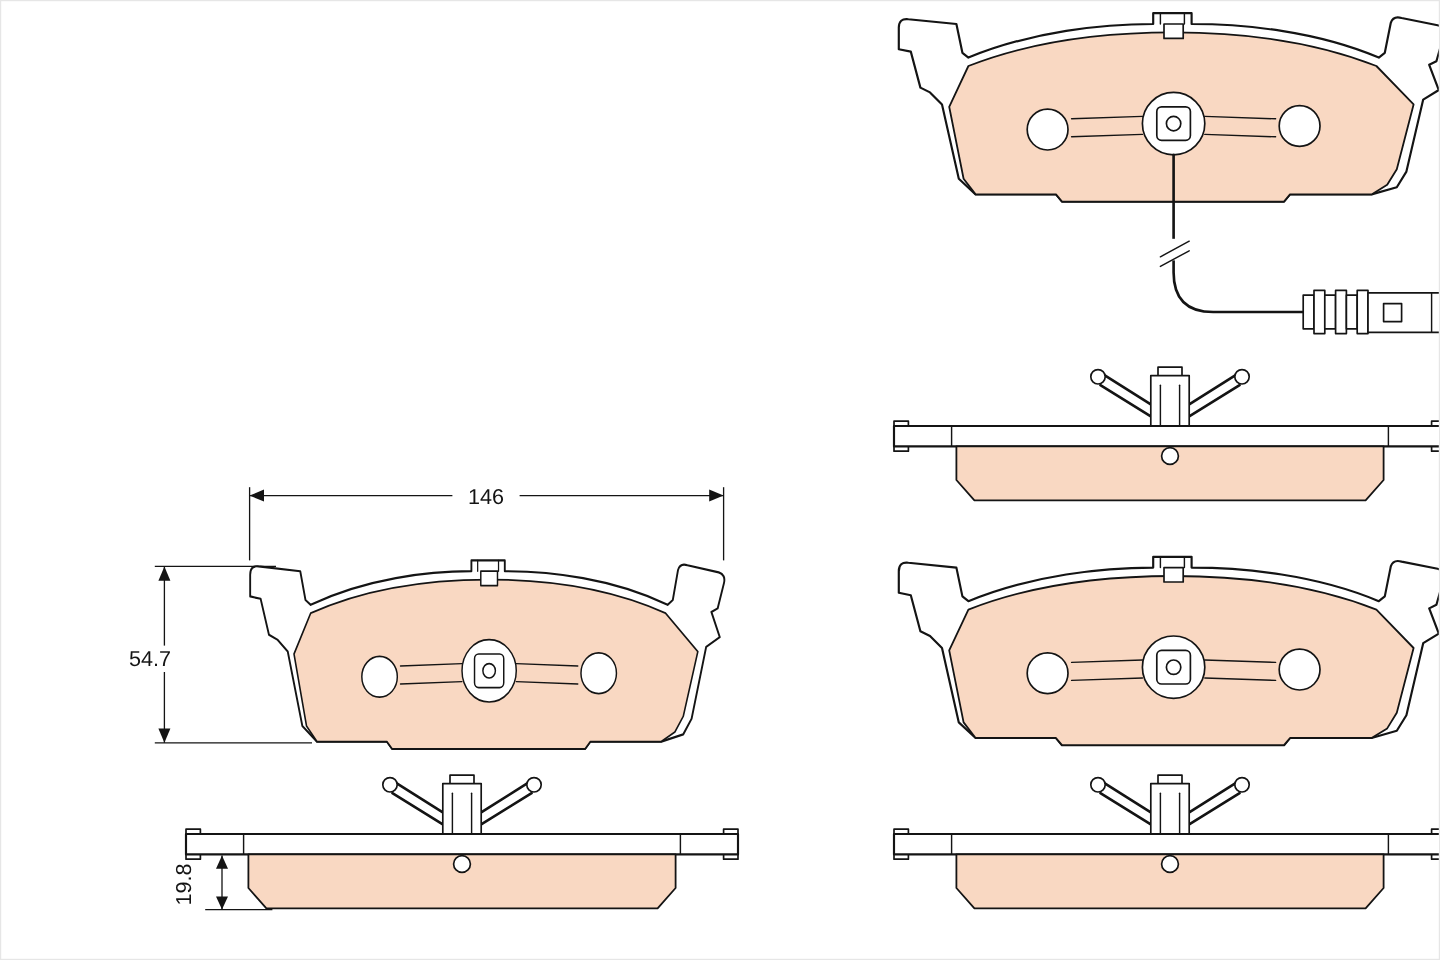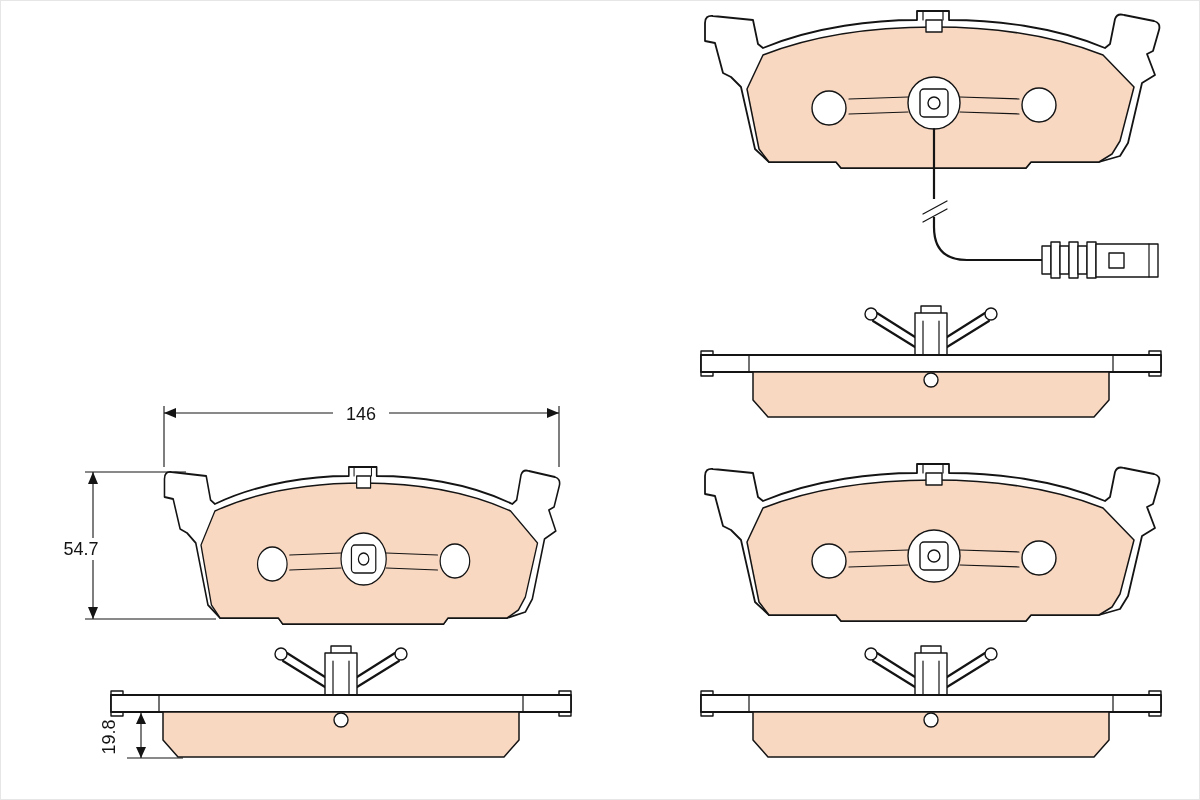--- a/index.html
+++ b/index.html
@@ -1,17 +1,17 @@
 <!DOCTYPE html>
 <html><head>
 <meta charset="utf-8">
 <title>Technical Drawing</title>
 <style>
   html,body{margin:0;padding:0;background:#ffffff;}
-  .canvas{position:relative;width:1200px;height:800px;background:#fff;border:1px solid #e6e6e6;box-sizing:border-box;overflow:hidden;}
+  .canvas{position:relative;width:1200px;height:800px;background:#fff;border:1px solid #e6e6e6;box-sizing:border-box;overflow:hidden;padding-left:44px;}
   svg{display:block;}
   .outline{fill:#ffffff;stroke-width:1.8;stroke-linejoin:round;}
   .pad{stroke-width:1.5;stroke-linejoin:round;}
   .detail{fill:#ffffff;stroke-width:1.4;stroke-linejoin:round;}
   .thin{fill:none;stroke-width:1.2;stroke-linecap:round;}
   .wire{fill:none;stroke-width:2.2;stroke-linecap:round;}
   .dim{fill:none;stroke-width:1.1;}
   .arrow{stroke:none;}
   .bg{fill:#ffffff;stroke:none;}
   .dim-text{font-family:"Liberation Sans",sans-serif;font-size:18px;stroke:none;}

